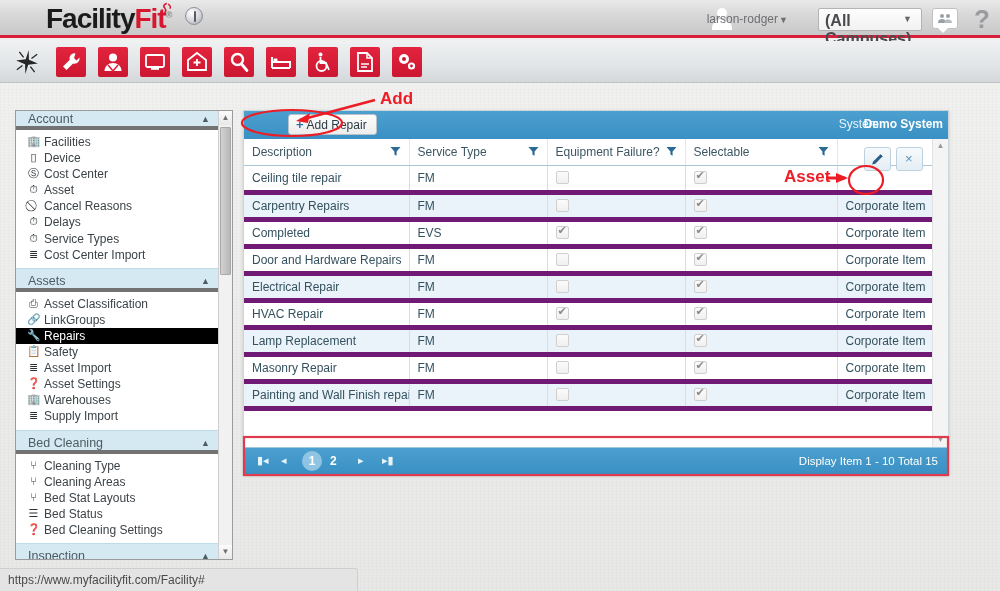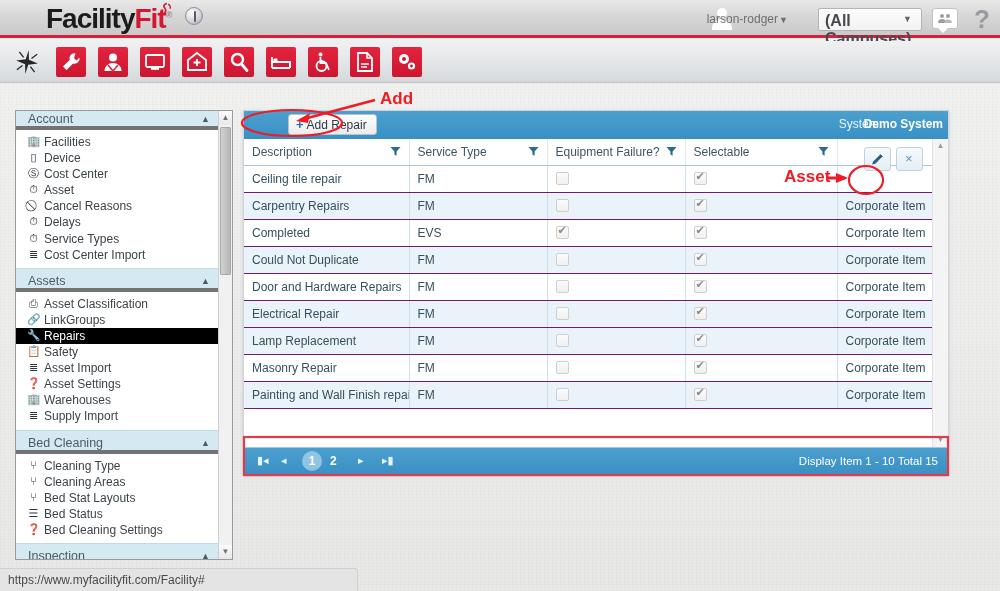--- a/index.html
+++ b/index.html
@@ -154,21 +154,21 @@
   thead th{
     height:26px; background:#ffffff;
     border-bottom:1px solid #a9c6d6; border-right:1px solid #dfe8ed;
     font-size:12px; color:#3d5663; text-align:left; font-weight:normal;
     padding-left:8px; position:relative;
   }
   thead th .filter{
     position:absolute; right:8px; top:7px; width:11px; height:11px; color:#2b6a94;
   }
   tbody td{
-    height:27px; border-right:1px solid #cfe0ea; border-bottom:1px solid #701a75;
+    height:27px; border-right:1px solid #cfe0ea; border-bottom:5px solid #701a75;
     font-size:12px; color:#34515f; padding-left:8px; white-space:nowrap;
     overflow:hidden;
   }
   tbody tr.alt td{ background:#eaf3f9; }
   tbody tr td.last{ border-right:none; }
   .cb{
     display:inline-block; width:13px; height:13px; vertical-align:-2px;
     background:linear-gradient(180deg,#fbfbfb,#f0f0f0);
     border:1px solid #cfcfcf; border-radius:2px; position:relative;
   }
@@ -426,38 +426,38 @@
             <td><span class="cb on"></span></td>
             <td class="last">Corporate Item</td>
           </tr>
           <tr>
             <td>Completed</td>
             <td>EVS</td>
             <td><span class="cb on"></span></td>
             <td><span class="cb on"></span></td>
             <td class="last">Corporate Item</td>
           </tr>
-          <tr class="alt">
-            <td>Could Not Duplicate</td>
-            <td>FM</td>
-            <td><span class="cb"></span></td>
-            <td><span class="cb on"></span></td>
-            <td class="last">Corporate Item</td>
-          </tr>
           <tr>
             <td>Door and Hardware Repairs</td>
             <td>FM</td>
             <td><span class="cb"></span></td>
             <td><span class="cb on"></span></td>
             <td class="last">Corporate Item</td>
           </tr>
           <tr class="alt">
             <td>Electrical Repair</td>
             <td>FM</td>
             <td><span class="cb"></span></td>
+            <td><span class="cb on"></span></td>
+            <td class="last">Corporate Item</td>
+          </tr>
+          <tr>
+            <td>HVAC Repair</td>
+            <td>FM</td>
+            <td><span class="cb on"></span></td>
             <td><span class="cb on"></span></td>
             <td class="last">Corporate Item</td>
           </tr>
           <tr class="alt">
             <td>Lamp Replacement</td>
             <td>FM</td>
             <td><span class="cb"></span></td>
             <td><span class="cb on"></span></td>
             <td class="last">Corporate Item</td>
           </tr>

